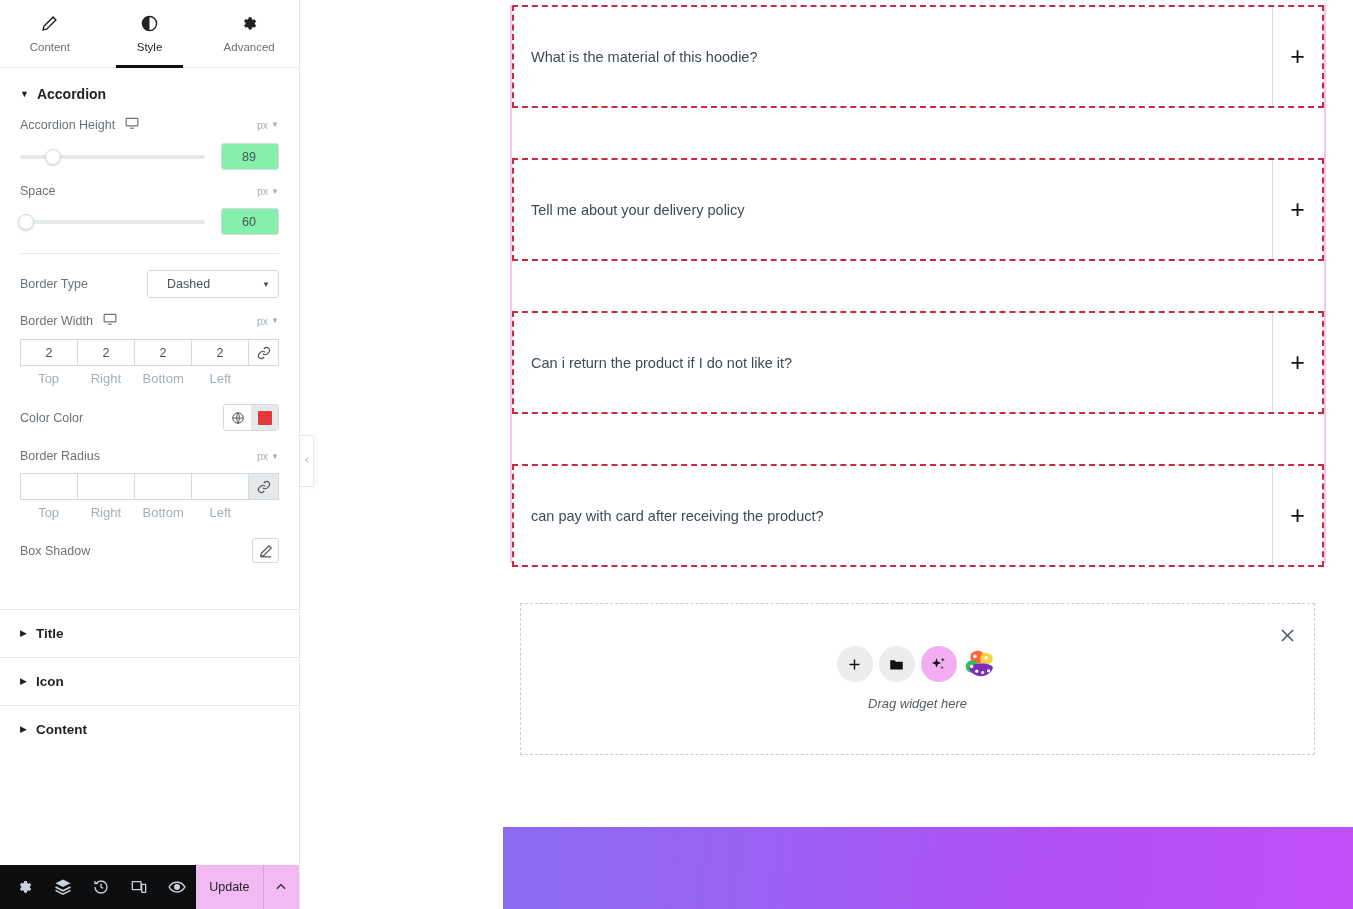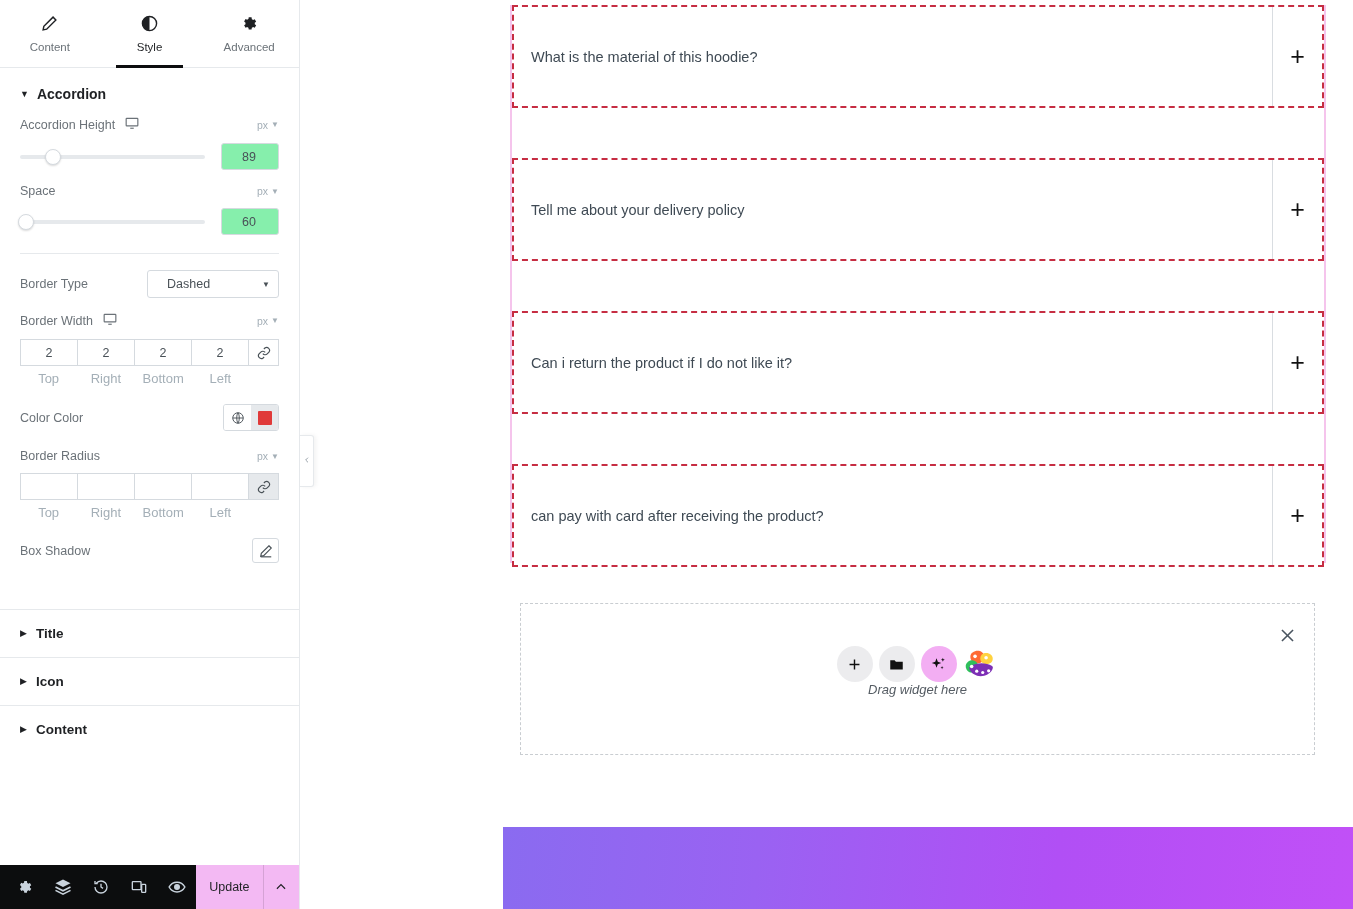--- a/index.html
+++ b/index.html
@@ -228,21 +228,21 @@
     font-size: 25px; color: #111; font-weight: 300; cursor: pointer;
   }
 
   .dropzone {
     position: absolute; left: 220px; top: 603px;
     width: 795px; height: 152px;
     border: 1px dashed #c9cdd1; background: #fff;
   }
   .dz-center {
     position: absolute; left: 0; right: 0; top: 42px;
-    display: flex; flex-direction: column; align-items: center; 
+    display: flex; flex-direction: column; align-items: center; gap: 14px;
   }
   .dz-icons { display: flex; align-items: center; gap: 6px; }
   .circ {
     width: 36px; height: 36px; border-radius: 50%;
     background: #ececee; display: flex; align-items: center;
     justify-content: center; cursor: pointer;
   }
   .circ.pink { background: #f3aef3; }
   .dz-text { font-size: 13px; color: #555c63; font-style: italic; }
   .dz-close {

